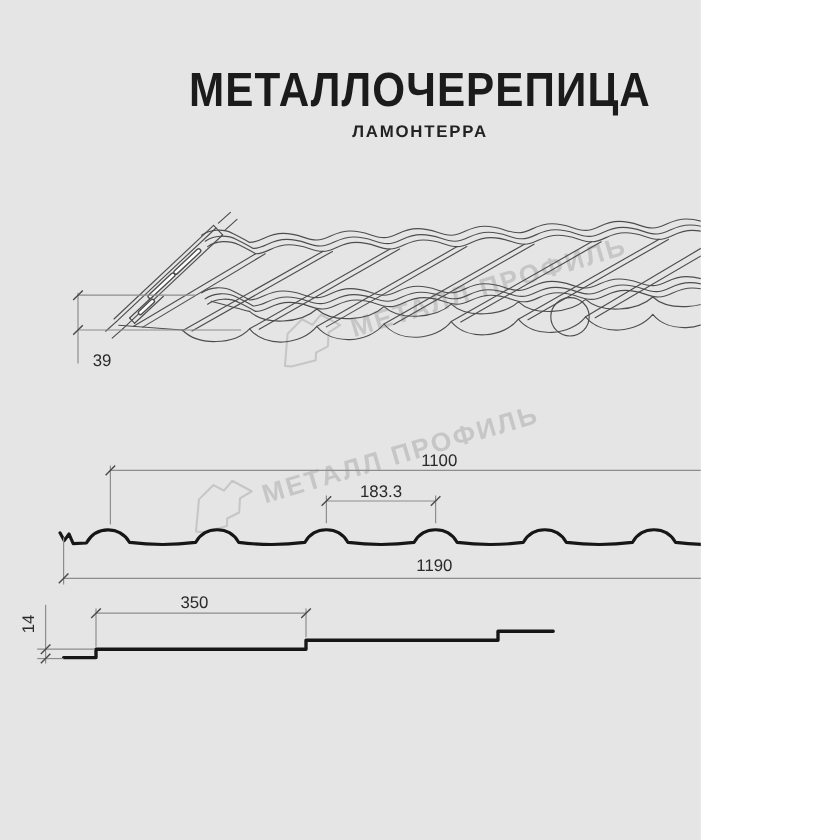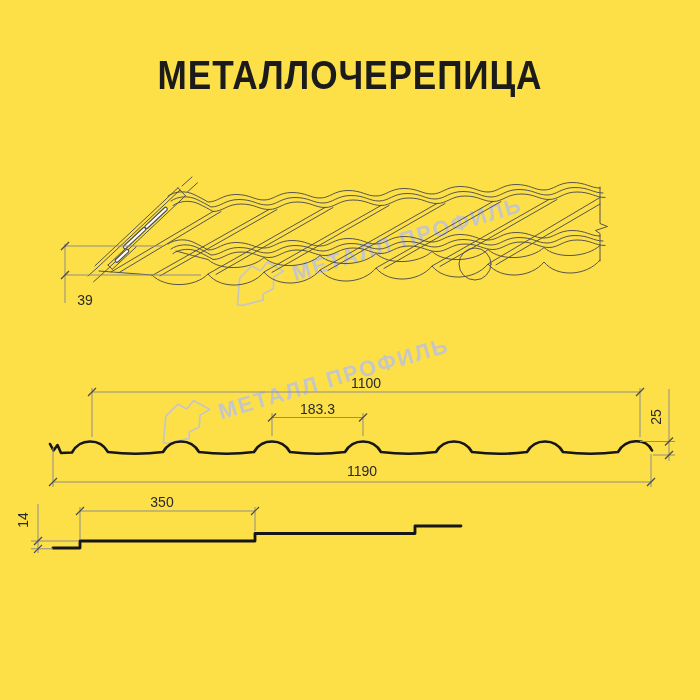--- a/index.html
+++ b/index.html
@@ -1,16 +1,16 @@
 <!DOCTYPE html>
 <html><head>
 <meta charset="utf-8">
 <style>
   html,body{margin:0;padding:0;background:#fff}
-  #page{position:relative;width:700px;height:700px;background:#fde047;overflow:hidden;
+  #page{position:relative;width:584px;height:700px;background:#e5e5e5;overflow:hidden;
         font-family:"Liberation Sans",sans-serif}
   .title{position:absolute;top:55px;left:0;width:700px;text-align:center;
          font-weight:800;font-size:40px;line-height:1;letter-spacing:1px;color:#1b1b1b;
          transform:scaleX(.88)}
   .subtitle{position:absolute;top:101px;left:0;width:700px;text-align:center;
             font-weight:600;font-size:14px;letter-spacing:1.5px;color:#222}
   svg{position:absolute;left:0;top:0}
   .ln{stroke:#4d4d4d;stroke-width:.95;fill:none;stroke-linecap:round;stroke-linejoin:round}
   .thk{stroke:#161616;stroke-width:2.6;fill:none;stroke-linecap:round;stroke-linejoin:round}
   .thk2{stroke:#161616;stroke-width:2.8;fill:none;stroke-linecap:round;stroke-linejoin:round}
@@ -21,20 +21,21 @@
   .dtxt{font-family:"Liberation Sans",sans-serif;font-size:14px;fill:#2a2a2a}
   .wmt{font-family:"Liberation Sans",sans-serif;font-weight:bold;font-size:22px;letter-spacing:2px}
   .wml{fill:none;stroke-width:1.7;stroke-linejoin:round}
 </style>
 </head>
 <body>
 
 <div id="page">
 
   <div class="title">МЕТАЛЛОЧЕРЕПИЦА</div>
+  <div class="subtitle">ЛАМОНТЕРРА</div>
 
   <svg width="700" height="700" viewBox="0 0 700 700">
     <defs>
       <path id="waveA" d="M 168,196 C 175,191 186,190.5 194,194.5 C 199,197 204,199.5 208,202
         C 218,202 222,194.5 236,194.5 C 250,194.5 254,200 264,200
         C 274,200 278,192.5 292,192.5 C 306,192.5 310,198 320,198
         C 330,198 334,190.5 348,190.5 C 362,190.5 366,196 376,196
         C 386,196 390,188.5 404,188.5 C 418,188.5 422,194 432,194
         C 442,194 446,186.5 460,186.5 C 474,186.5 478,192 488,192
         C 498,192 502,184.5 516,184.5 C 530,184.5 534,190 544,190

